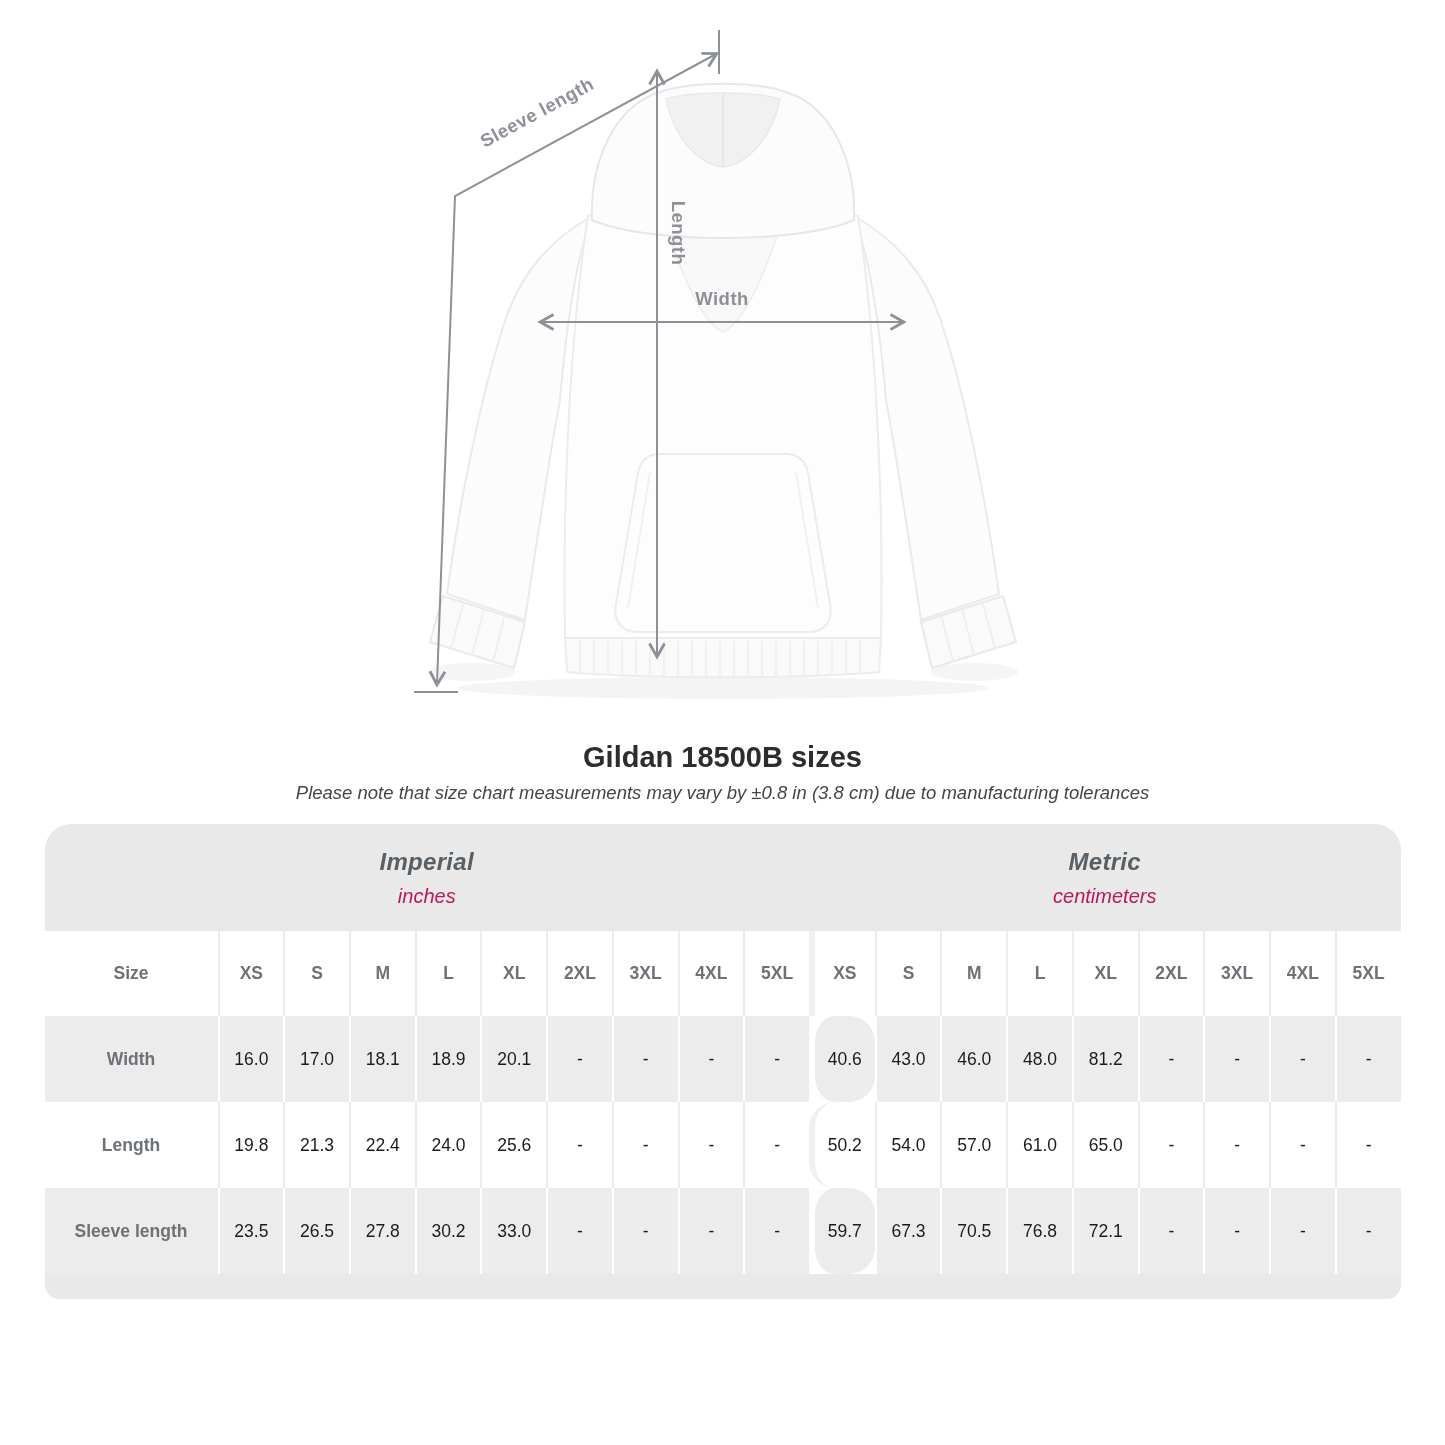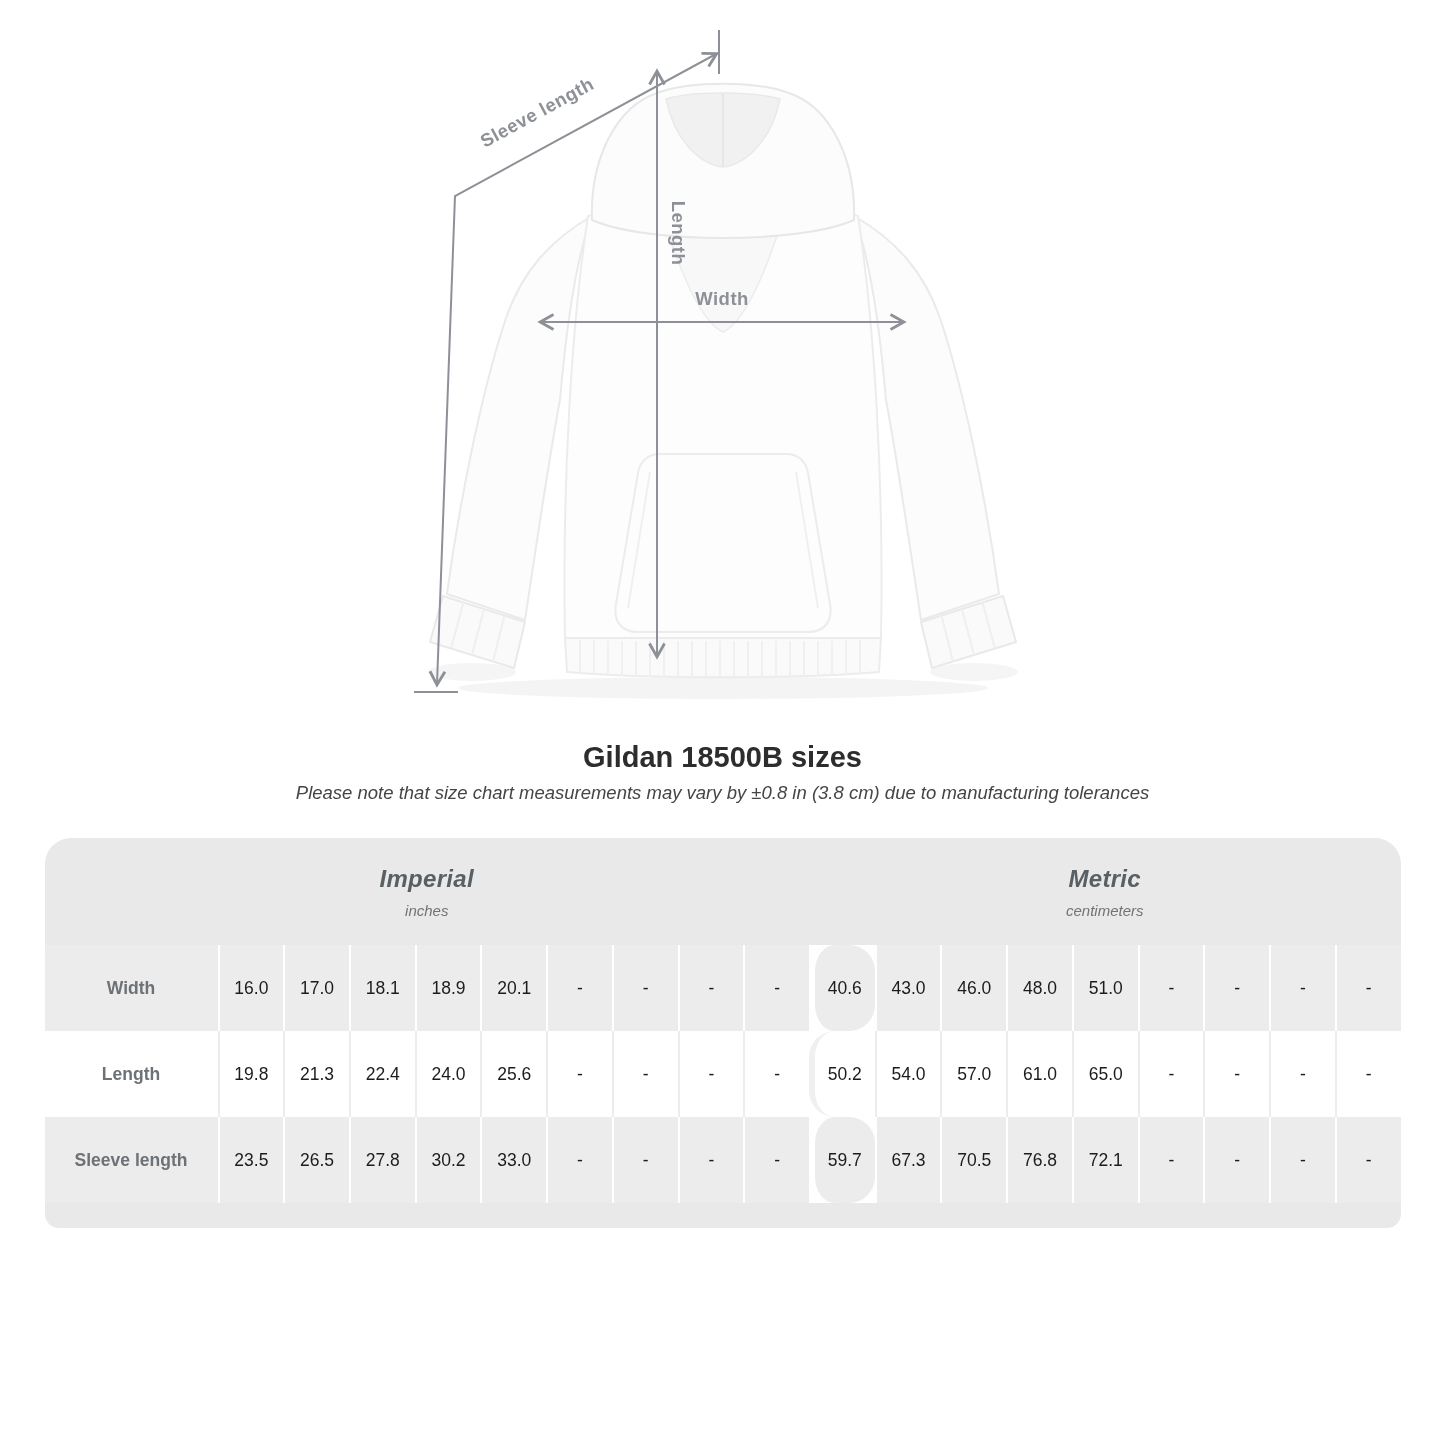--- a/index.html
+++ b/index.html
@@ -36,21 +36,21 @@
     color:var(--title-dark);
     margin-top:6px;
     line-height:1.15;
   }
   .page-subtitle{
     font-size:18.5px;
     font-style:italic;
     color:var(--subtitle-gray);
     margin-top:8px;
   }
-  .table-wrap{width:1356px;margin:34px auto 0;}
+  .table-wrap{width:1356px;margin:20px auto 0;}
   table.size-table{
     width:100%;
     border-collapse:separate;
     border-spacing:0;
     table-layout:fixed;
   }
   
   th.band{
     background:var(--band-gray);
     height:107px;
@@ -61,23 +61,23 @@
   th.band-left{border-top-left-radius:26px;}
   th.band-right{border-top-right-radius:26px;}
   .group-name{
     font-size:24px;
     font-weight:bold;
     font-style:italic;
     color:#596065;
     letter-spacing:0.3px;
   }
   .group-unit{
-    font-size:15px;
+    font-size:20px;
     font-style:italic;
-    color:#737373;
+    color:#be185d;
     margin-top:9px;
   }
   
   tr.size-row th{
     background:#ffffff;
     height:85px;
     font-size:17.5px;
     color:var(--label-gray);
     font-weight:bold;
     text-align:center;
@@ -208,38 +208,59 @@
       <tr>
         <th class="band band-left" colspan="10">
           <div class="group-name">Imperial</div>
           <div class="group-unit">inches</div>
         </th>
         <th class="band band-right" colspan="9">
           <div class="group-name">Metric</div>
           <div class="group-unit">centimeters</div>
         </th>
       </tr>
+      <tr class="size-row">
+        <th class="row-label">Size</th>
+      <th class="size-cell">XS</th>
+          <th class="size-cell">S</th>
+          <th class="size-cell">M</th>
+          <th class="size-cell">L</th>
+          <th class="size-cell">XL</th>
+          <th class="size-cell">2XL</th>
+          <th class="size-cell">3XL</th>
+          <th class="size-cell">4XL</th>
+          <th class="size-cell">5XL</th>
+          <th class="size-cell metric-start">XS</th>
+          <th class="size-cell">S</th>
+          <th class="size-cell">M</th>
+          <th class="size-cell">L</th>
+          <th class="size-cell">XL</th>
+          <th class="size-cell">2XL</th>
+          <th class="size-cell">3XL</th>
+          <th class="size-cell">4XL</th>
+          <th class="size-cell">5XL</th>
+        </tr>
     </thead>
     <tbody>
         <tr class="measure-row shaded">
           <th class="row-label">Width</th>
           <td class="value-cell">16.0</td>
           <td class="value-cell">17.0</td>
           <td class="value-cell">18.1</td>
           <td class="value-cell">18.9</td>
           <td class="value-cell">20.1</td>
           <td class="value-cell">-</td>
           <td class="value-cell">-</td>
           <td class="value-cell">-</td>
           <td class="value-cell">-</td>
           <td class="value-cell metric-start">40.6</td>
           <td class="value-cell">43.0</td>
           <td class="value-cell">46.0</td>
           <td class="value-cell">48.0</td>
-          <td class="value-cell">51.0</td>
+          <td class="value-cell">81.2</td>
           <td class="value-cell">-</td>
           <td class="value-cell">-</td>
           <td class="value-cell">-</td>
           <td class="value-cell">-</td>
         </tr>
         <tr class="measure-row">
           <th class="row-label">Length</th>
           <td class="value-cell">19.8</td>
           <td class="value-cell">21.3</td>
           <td class="value-cell">22.4</td>

